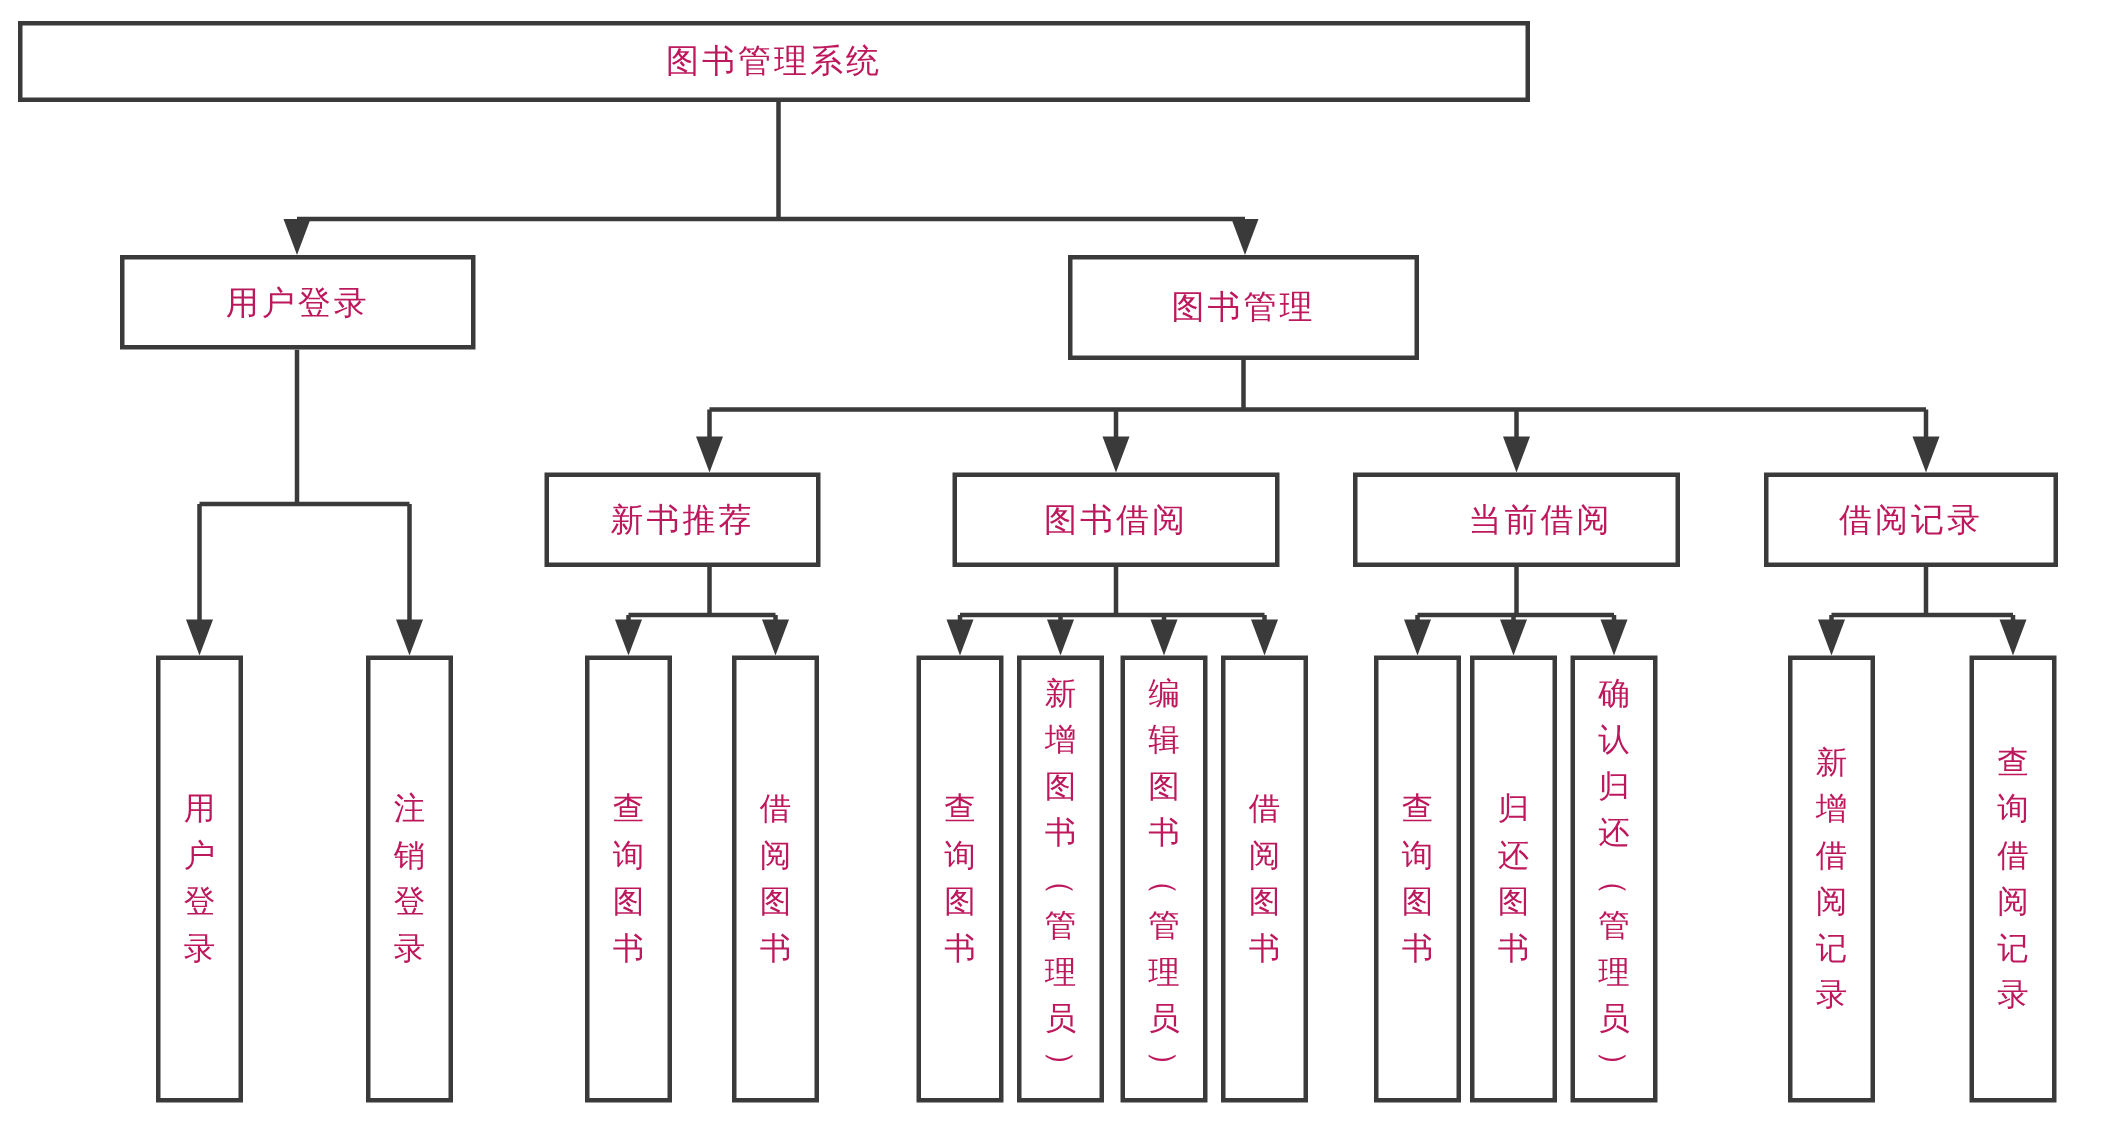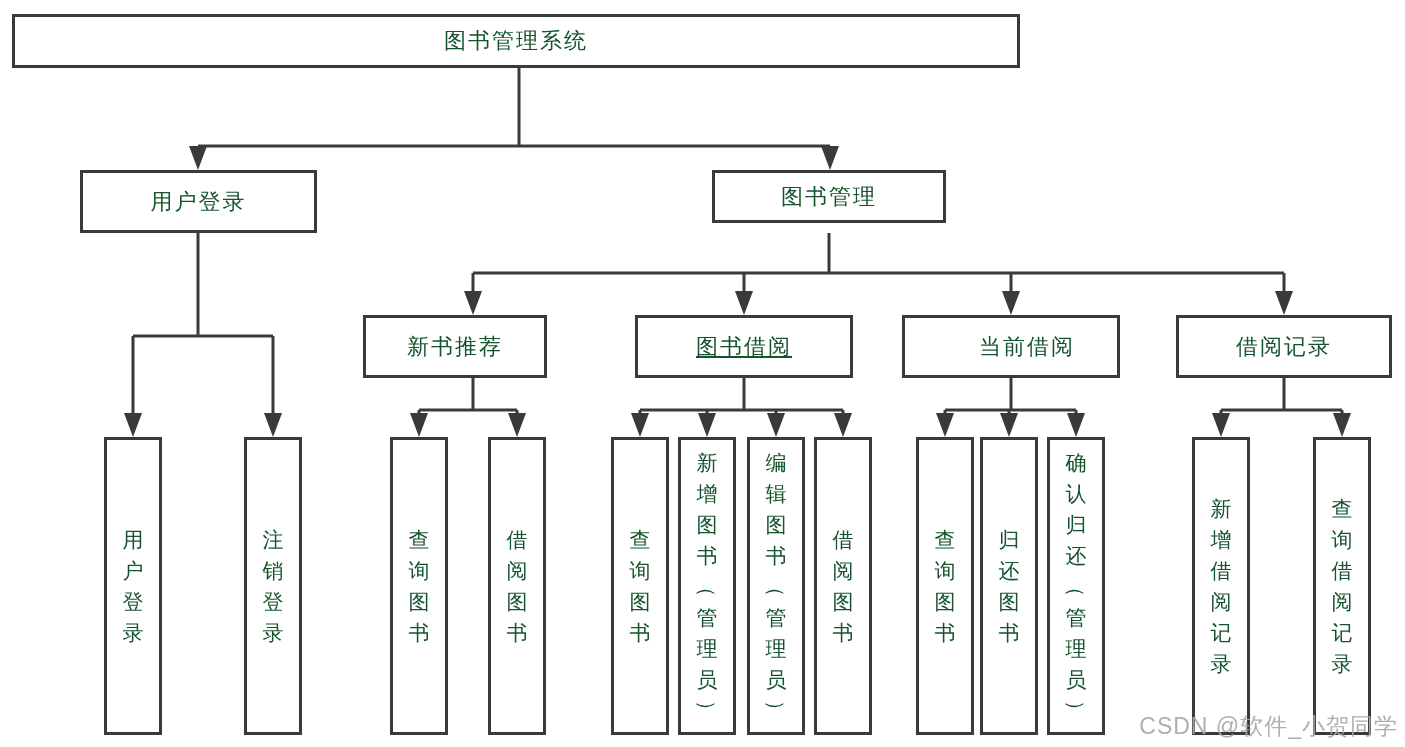--- a/index.html
+++ b/index.html
@@ -18,21 +18,21 @@
   }
   .node {
     position: absolute;
     background: #ffffff;
     border: 3px solid #3a3a3a;
     box-sizing: border-box;
     display: flex;
     align-items: center;
     justify-content: center;
     z-index: 2;
-    color: #14532d;
+    color: #be185d;
   }
   .h-label {
     font-size: 22px;
     letter-spacing: 2px;
     white-space: nowrap;
   }
   .leaf {
     width: 58px;
     height: 298px;
     top: 437px;
@@ -102,34 +102,34 @@
     </g>
   </svg>
 
   <div class="node" style="left:12px; top:14px; width:1008px; height:54px;">
     <span class="h-label">图书管理系统</span>
   </div>
 
   <div class="node" style="left:80px; top:170px; width:237px; height:63px;">
     <span class="h-label">用户登录</span>
   </div>
-  <div class="node" style="left:712px; top:170px; width:234px; height:53px;">
+  <div class="node" style="left:712px; top:170px; width:234px; height:70px;">
     <span class="h-label">图书管理</span>
   </div>
 
   <div class="node" style="left:363px; top:315px; width:184px; height:63px;">
     <span class="h-label">新书推荐</span>
   </div>
-  <div class="node" style="left:635px; top:315px; width:218px; height:63px;text-decoration:underline;">
+  <div class="node" style="left:635px; top:315px; width:218px; height:63px;">
     <span class="h-label">图书借阅</span>
   </div>
   <div class="node" style="left:902px; top:315px; width:218px; height:63px;padding-left:32px;">
     <span class="h-label">当前借阅</span>
   </div>
-  <div class="node" style="left:1176px; top:315px; width:216px; height:63px;">
+  <div class="node" style="left:1176px; top:315px; width:196px; height:63px;">
     <span class="h-label">借阅记录</span>
   </div>
 
   <div class="node leaf" style="left:104px;">
       <span class="vchar">用</span>
       <span class="vchar">户</span>
       <span class="vchar">登</span>
       <span class="vchar">录</span>
     </div>
   <div class="node leaf" style="left:244px;">
@@ -221,15 +221,14 @@
     </div>
   <div class="node leaf" style="left:1313px;">
       <span class="vchar">查</span>
       <span class="vchar">询</span>
       <span class="vchar">借</span>
       <span class="vchar">阅</span>
       <span class="vchar">记</span>
       <span class="vchar">录</span>
     </div>
 
-  <div class="watermark">CSDN @软件_小贺同学</div>
 
 </div>
 
 </body></html>

